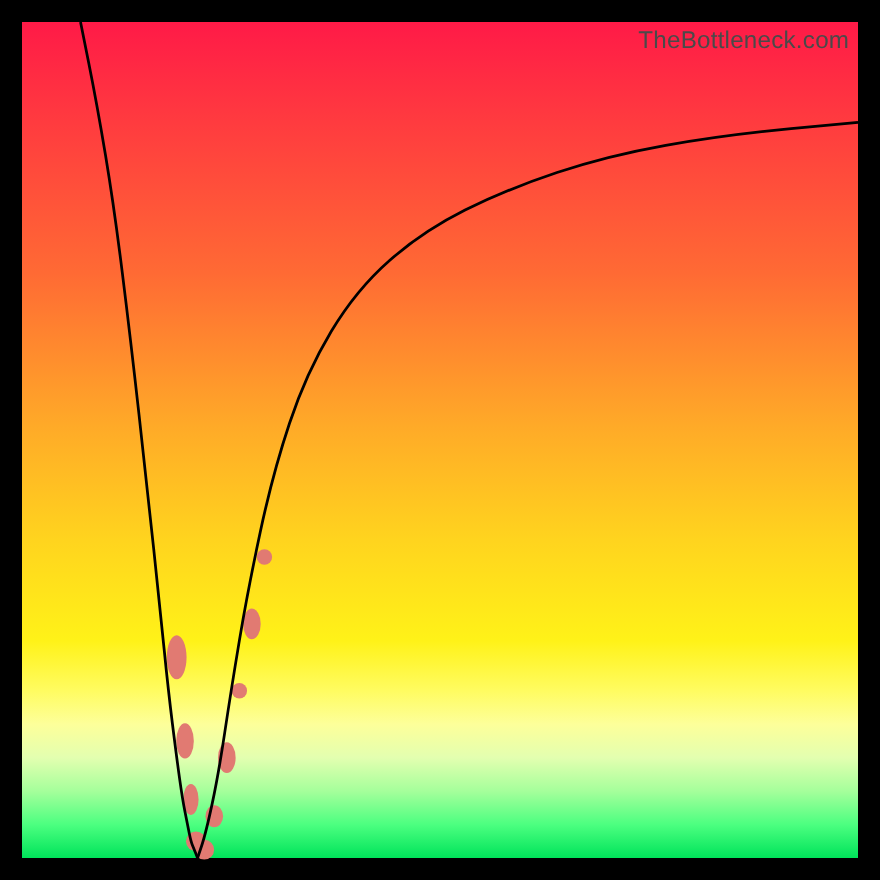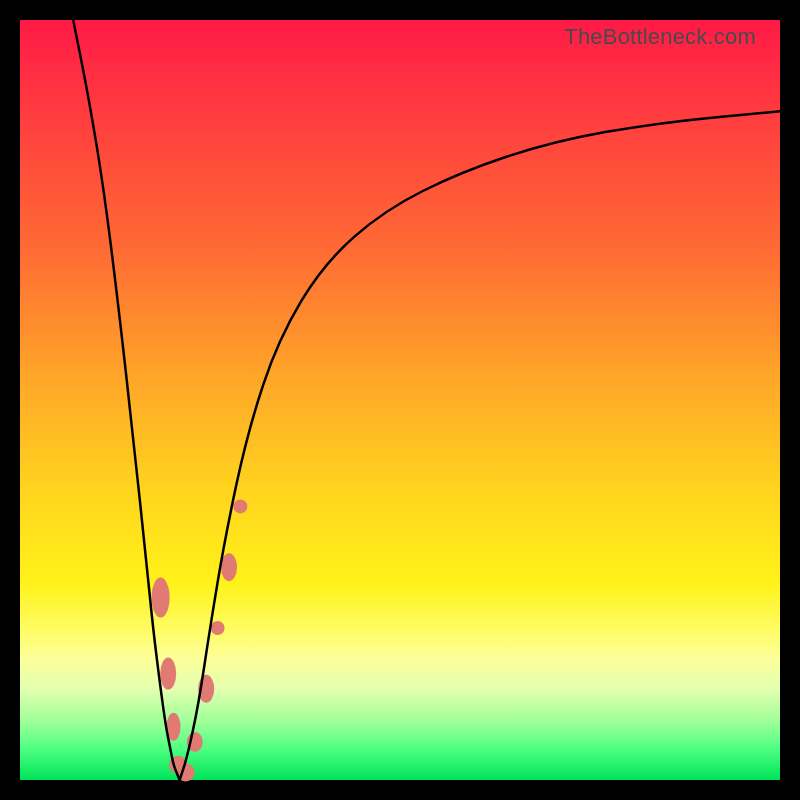--- a/index.html
+++ b/index.html
@@ -36,21 +36,21 @@
       #fdff9a 84%,
       #e3ffb0 88%,
       #a5ff9b 92%,
       #4cff80 96%,
       #00e35a 100%
     );
   }
   .watermark {
     position: absolute;
     top: 4px;
-    right: 24px;
+    right: 8px;
     color: #4a4a4a;
     font-size: 22px;
     letter-spacing: 0.2px;
     user-select: none;
   }
   svg.curve-layer {
     position: absolute;
     left: 0;
     top: 0;
     width: 760px;

